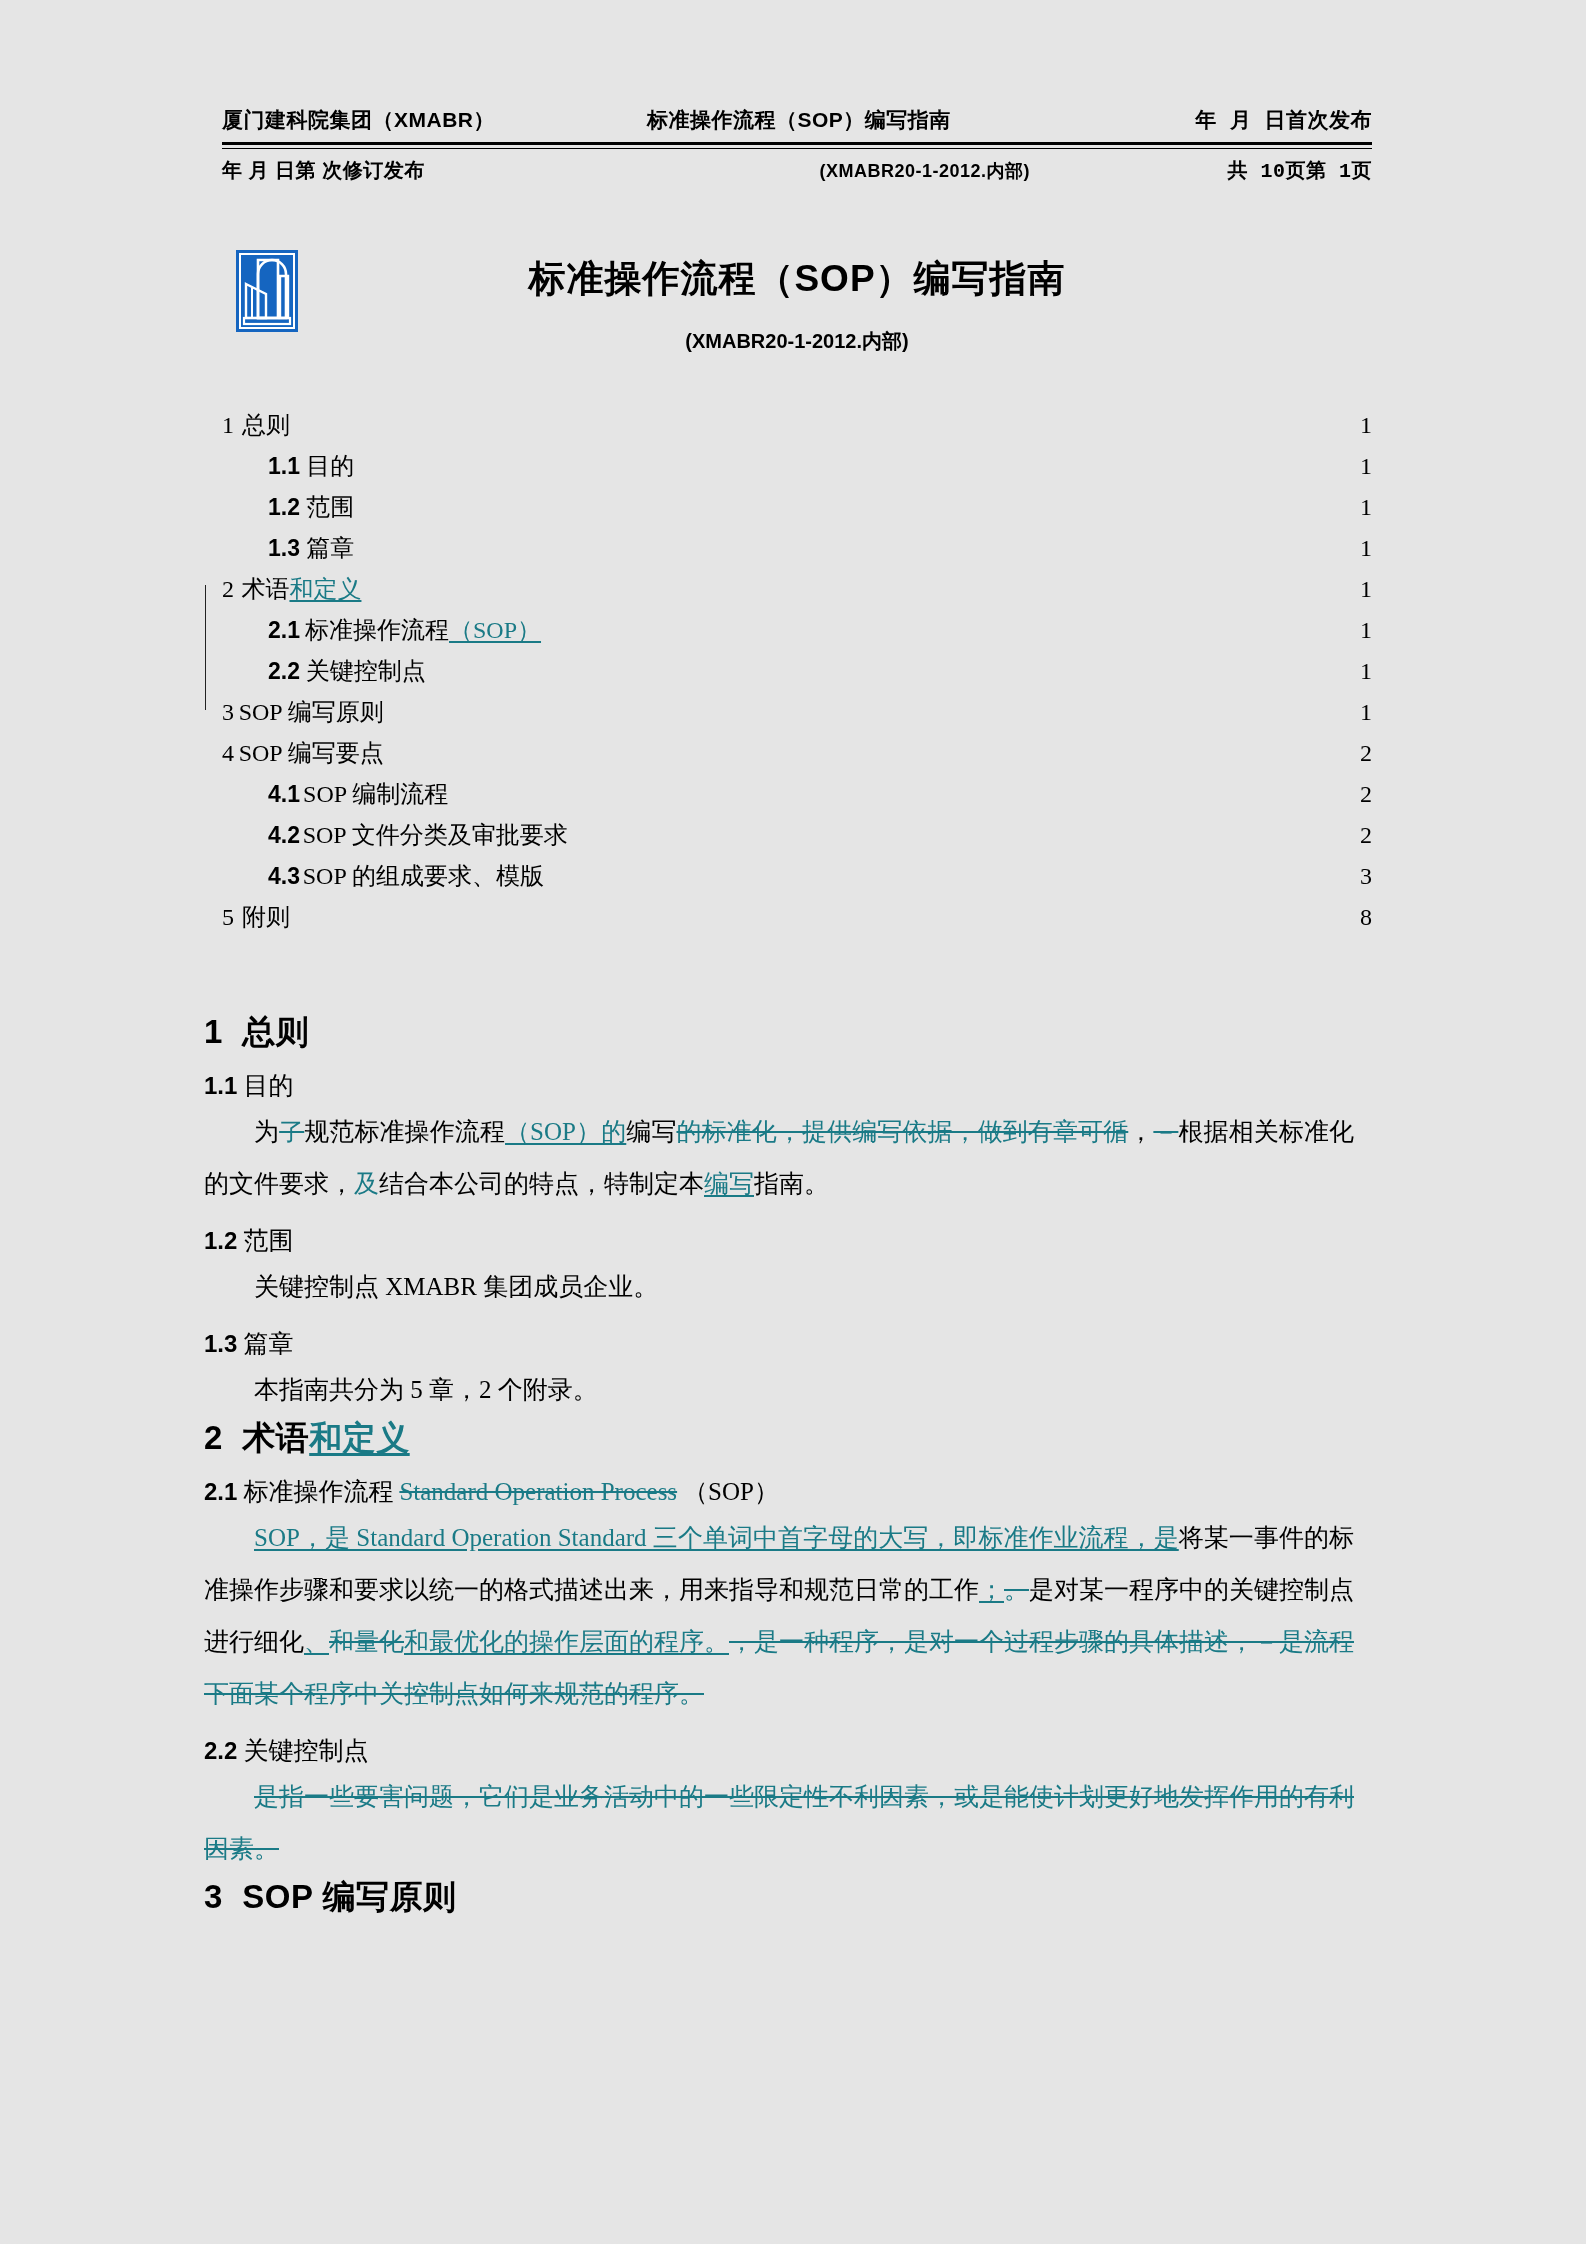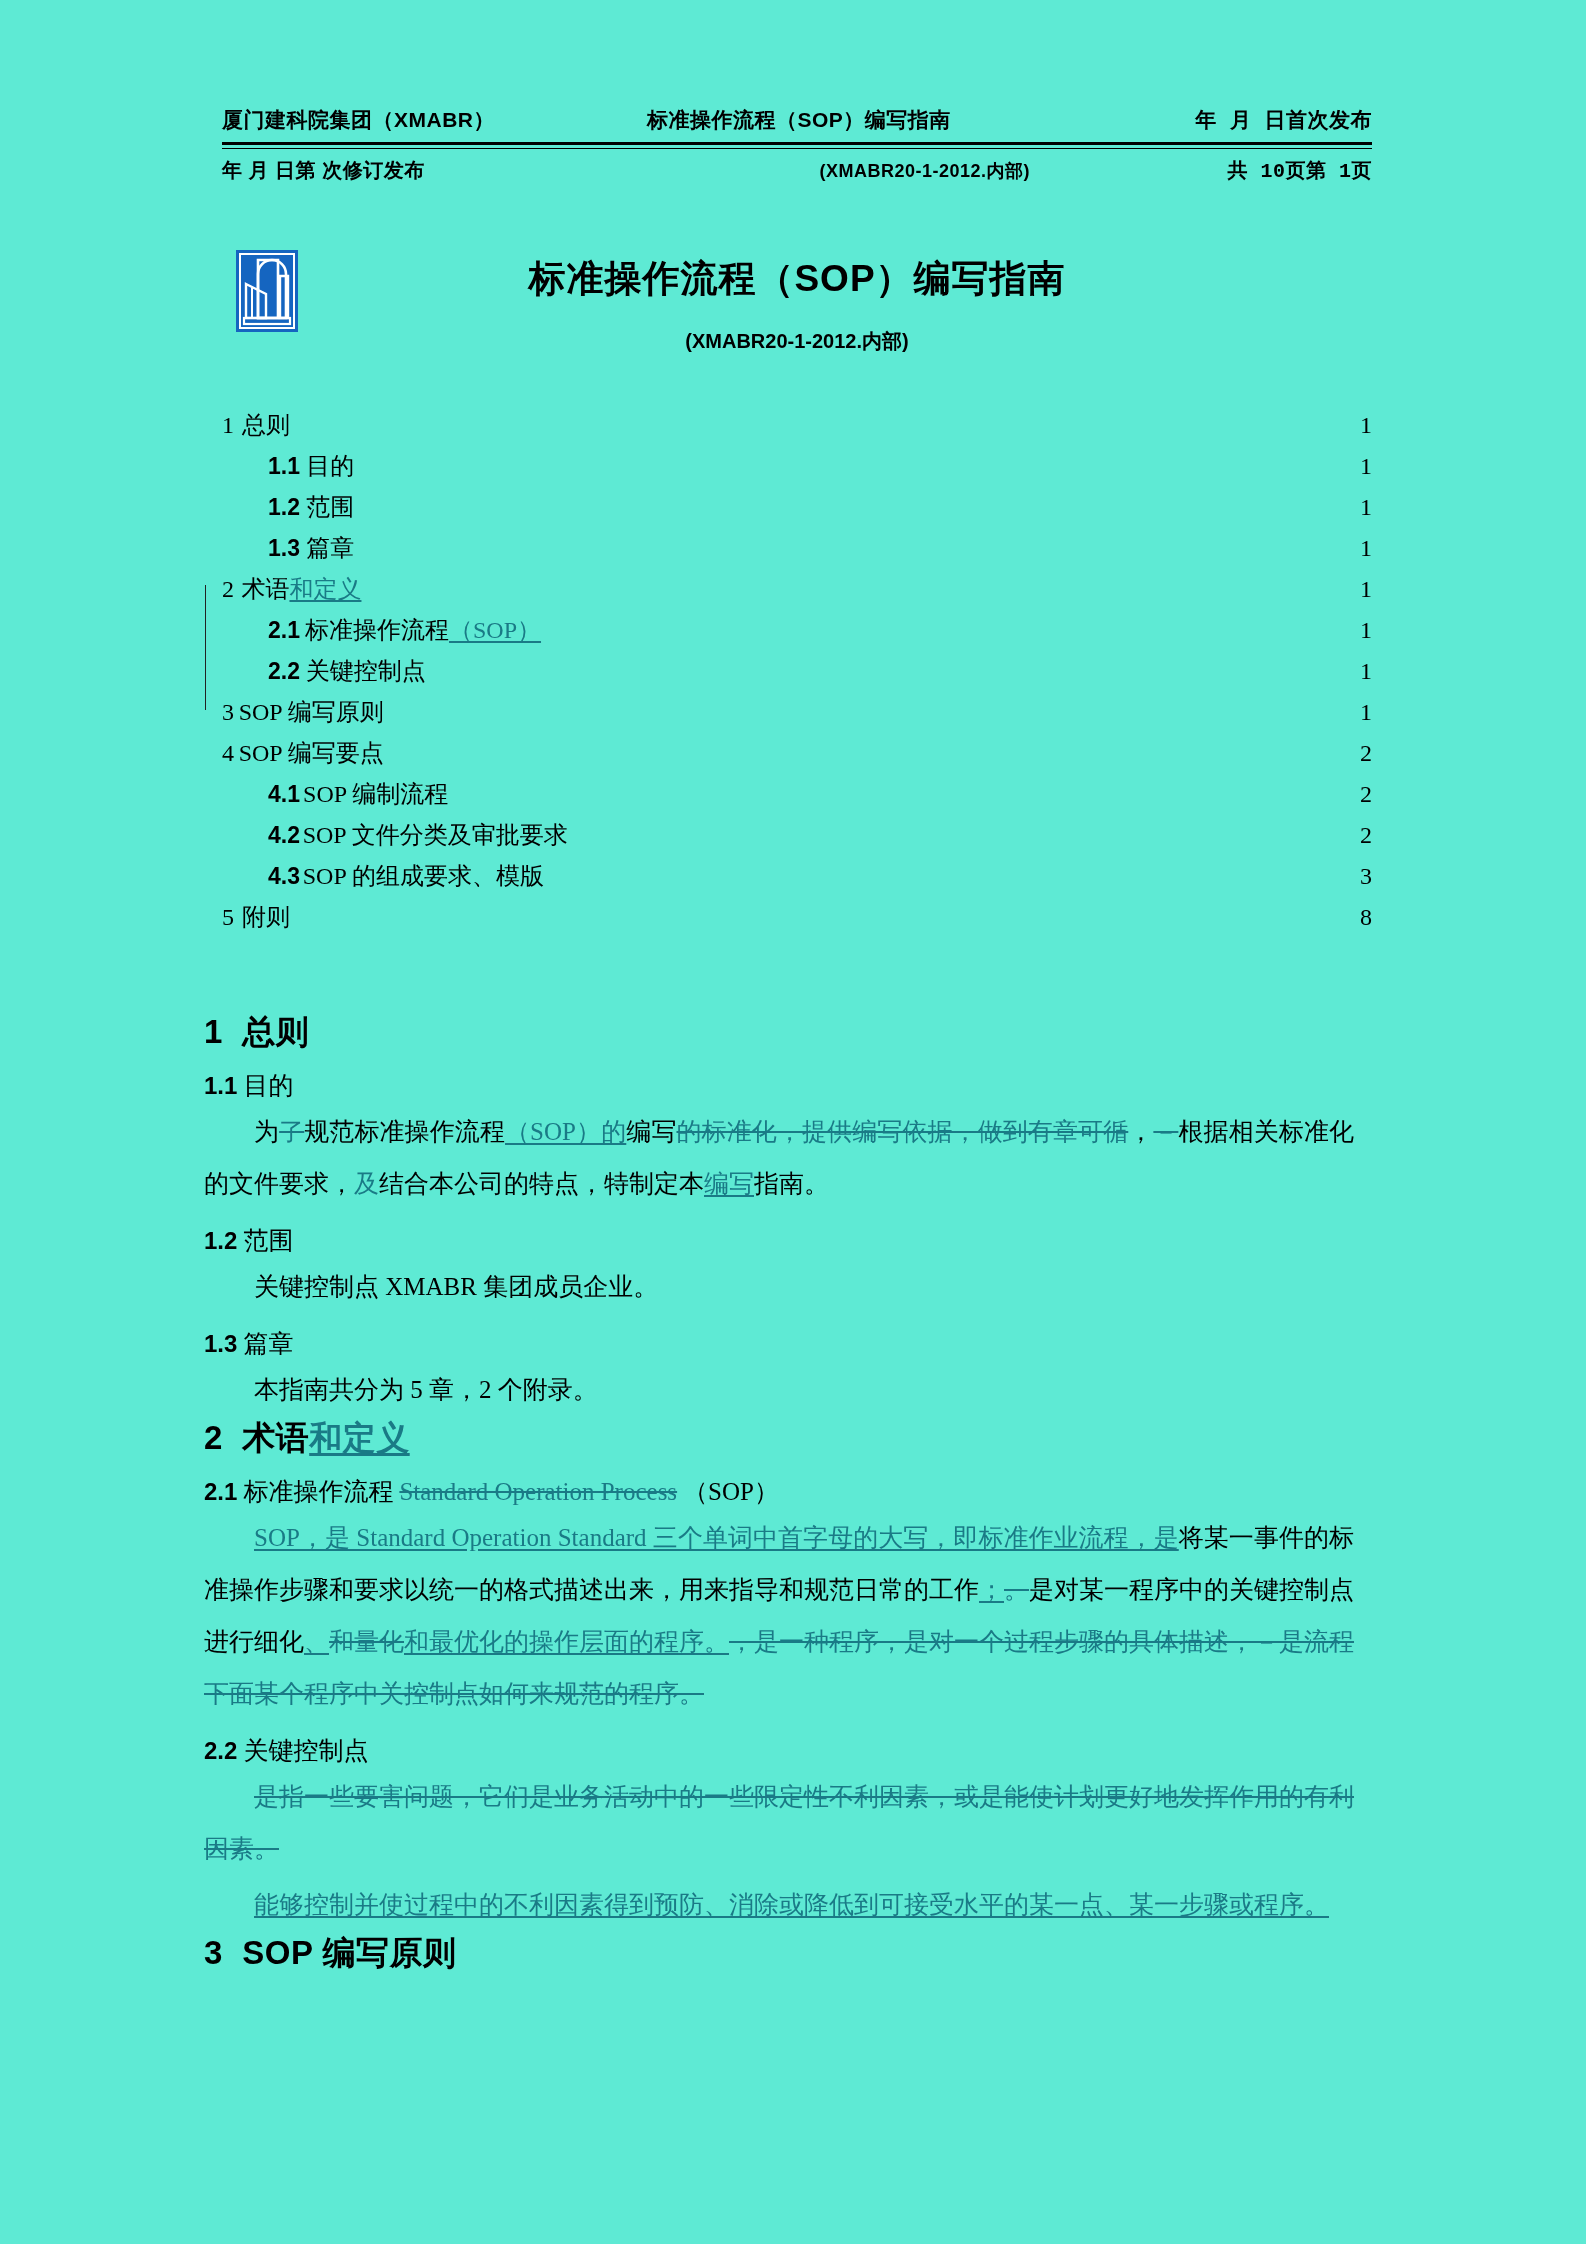--- a/index.html
+++ b/index.html
@@ -8,21 +8,21 @@
     background: #ffffff;
   }
   body {
     font-family: "Liberation Serif", "DejaVu Serif", serif;
     color: #000000;
   }
   .page {
     position: relative;
     width: 1586px;
     height: 2244px;
-    background: #5eead4;
+    background: #e5e5e5;
     margin: 0 auto;
     overflow: hidden;
     box-sizing: border-box;
   }
 
   
   .doc-header {
     position: absolute;
     left: 222px;
     top: 106px;
@@ -381,20 +381,19 @@
 
     <h2 class="subsec">
       <span>2.1</span><span class="sub-label">标准操作流程</span><span class="sub-label del mono">Standard  Operation  Process</span><span class="sub-label">（SOP）</span>
     </h2>
     <p class="para"><span class="ins">SOP，是 Standard Operation Standard 三个单词中首字母的大写，即标准作业流程，是</span><span>将某一事件的标准操作步骤和要求以统一的格式描述出来，用来指导和规范日常的工作</span><span class="ins">；</span><span class="del">。</span><span>是对某一程序中的关键控制点进行细化</span><span class="ins">、</span><span class="del">和量化</span><span class="ins">和最优化的操作层面的程序。</span><span class="del">，是一种程序，是对一个过程步骤的具体描述，－是流程下面某个程序中关控制点如何来规范的程序。</span></p>
 
     <h2 class="subsec">
       <span>2.2</span><span class="sub-label">关键控制点</span>
     </h2>
     <p class="para del">是指一些要害问题，它们是业务活动中的一些限定性不利因素，或是能使计划更好地发挥作用的有利因素。</p>
-    <p class="para ins">能够控制并使过程中的不利因素得到预防、消除或降低到可接受水平的某一点、某一步骤或程序。</p>
 
     <h1 class="sec sec-sp-top">
       <span>3</span>&nbsp;&nbsp;<span>SOP 编写原则</span>
     </h1>
 
   </div>
 </div>
 
 </body></html>

